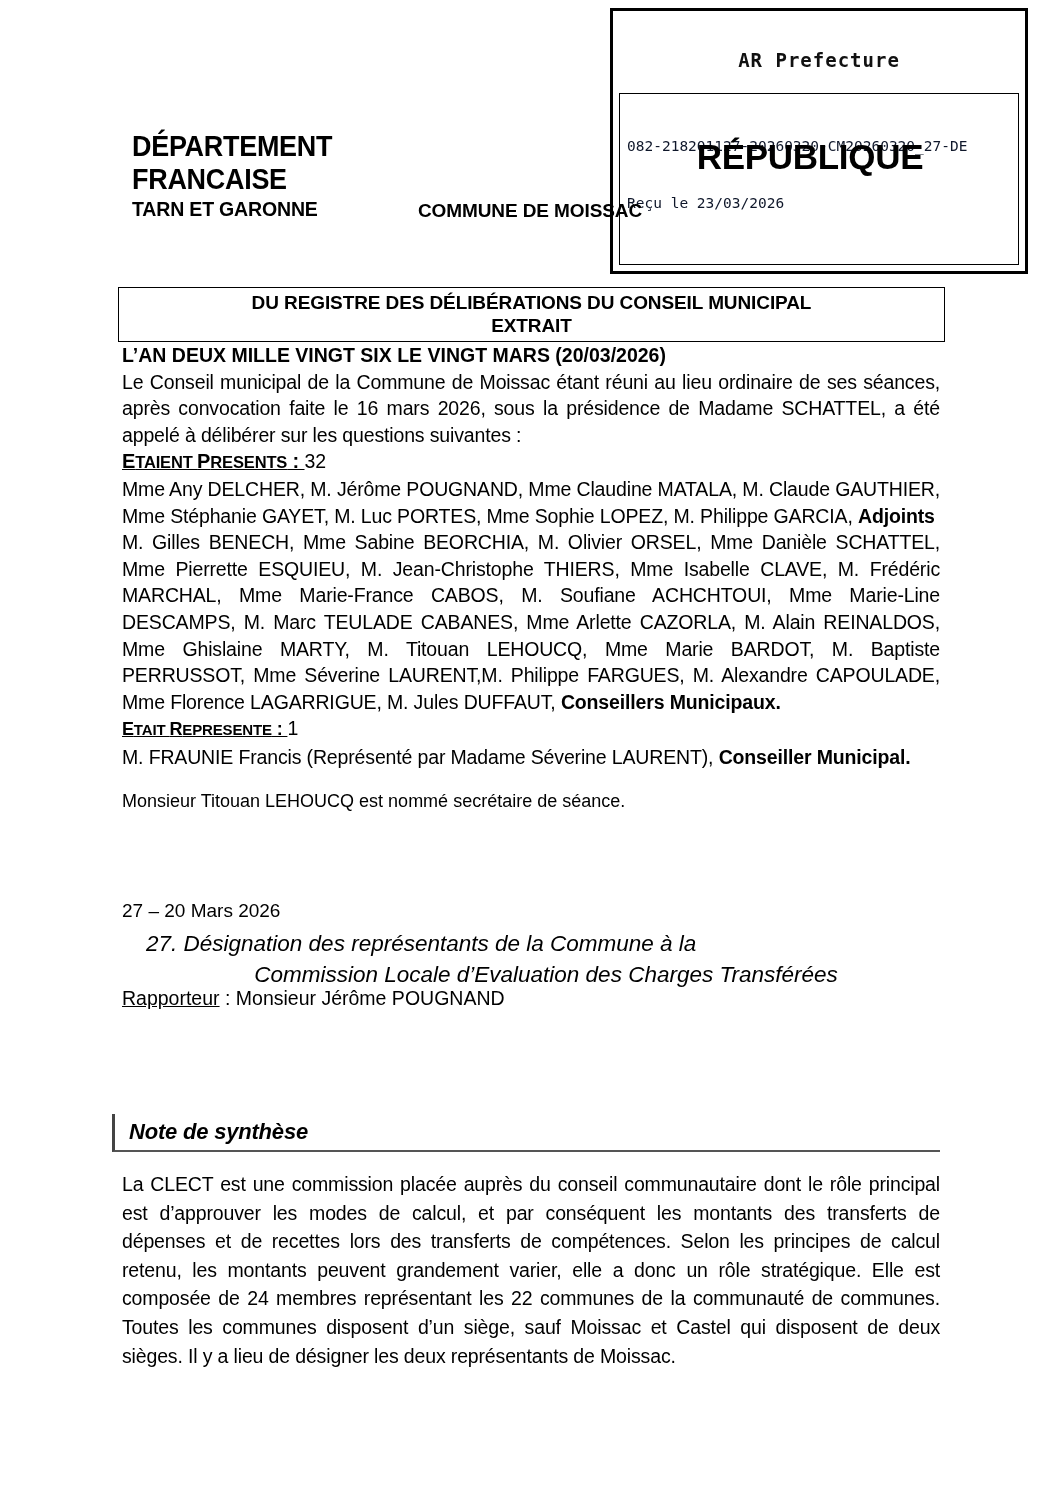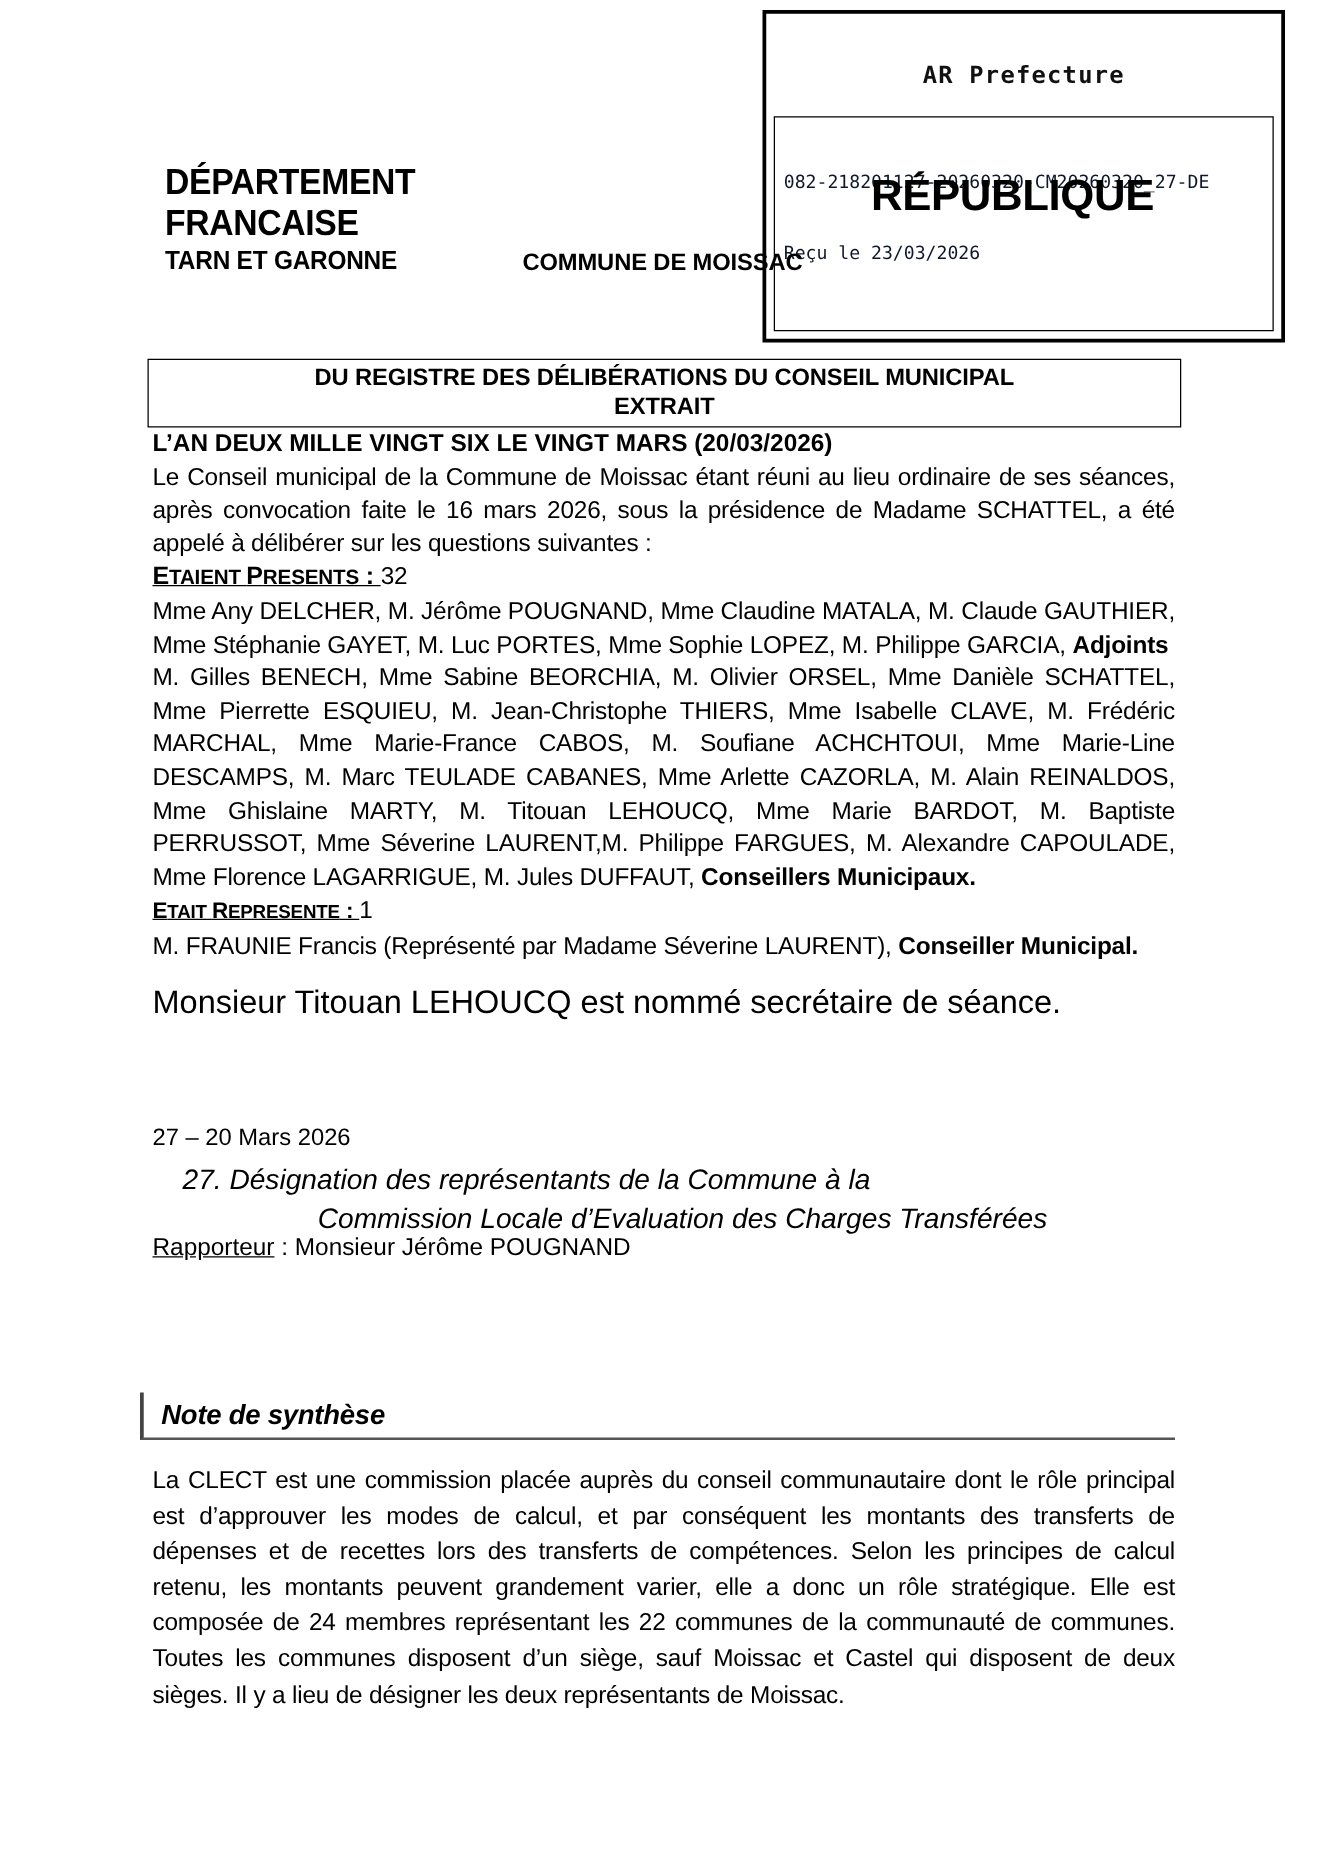--- a/index.html
+++ b/index.html
@@ -162,21 +162,21 @@
   }
   .smallcaps2 .big { font-size: 18px; }
   .smallcaps2 .sml { font-size: 15px; }
 
   
   .secretary {
     position: absolute;
     left: 122px;
     top: 788px;
     width: 818px;
-    font-size: 26px;
+    font-size: 18px;
     line-height: 26px;
   }
   .delib-date {
     position: absolute;
     left: 122px;
     top: 898px;
     font-size: 19px;
     line-height: 26px;
   }
   .delib-title {

